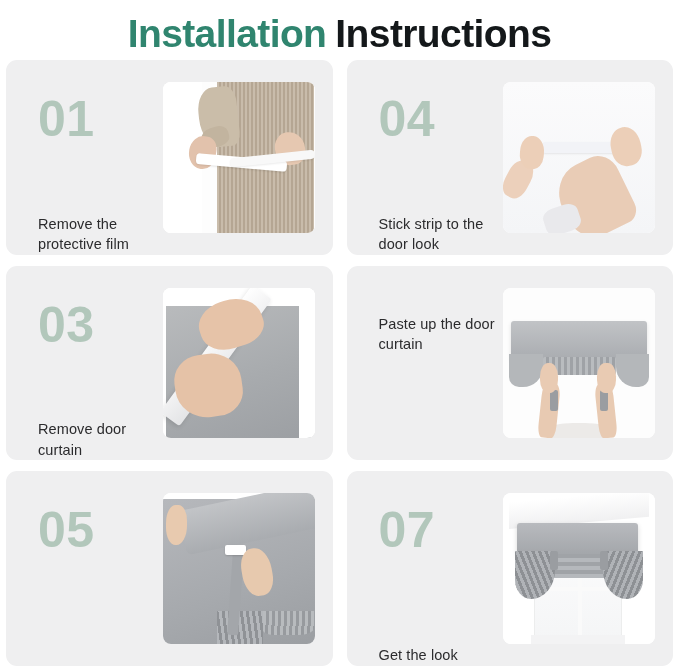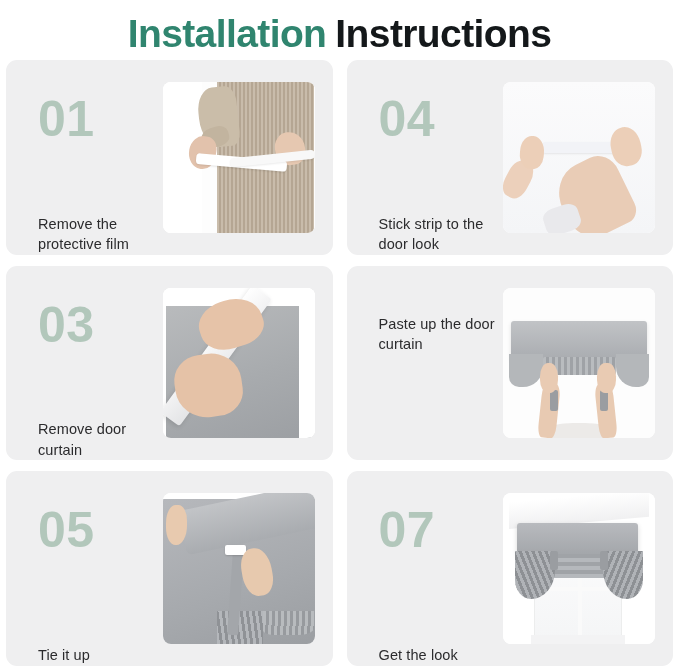--- a/index.html
+++ b/index.html
@@ -463,21 +463,20 @@
           <div class="sk p4-tab-r"></div>
           <div class="sk p4-hand-l"></div>
           <div class="sk p4-hand-r"></div>
         </div>
       </div>
     </div>
 
     <div class="card">
       <div class="card-text">
         <div class="step-number">05</div>
-        <div class="step-label">Tie it up</div>
       </div>
       <div class="card-photo">
         <div class="photo-inner">
           <div class="sk p5-bg"></div>
           <div class="sk p5-cloth"></div>
           <div class="sk p5-roll"></div>
           <div class="sk p5-pleats"></div>
           <div class="sk p5-pleats2"></div>
           <div class="sk p5-strap"></div>
           <div class="sk p5-tab"></div>

